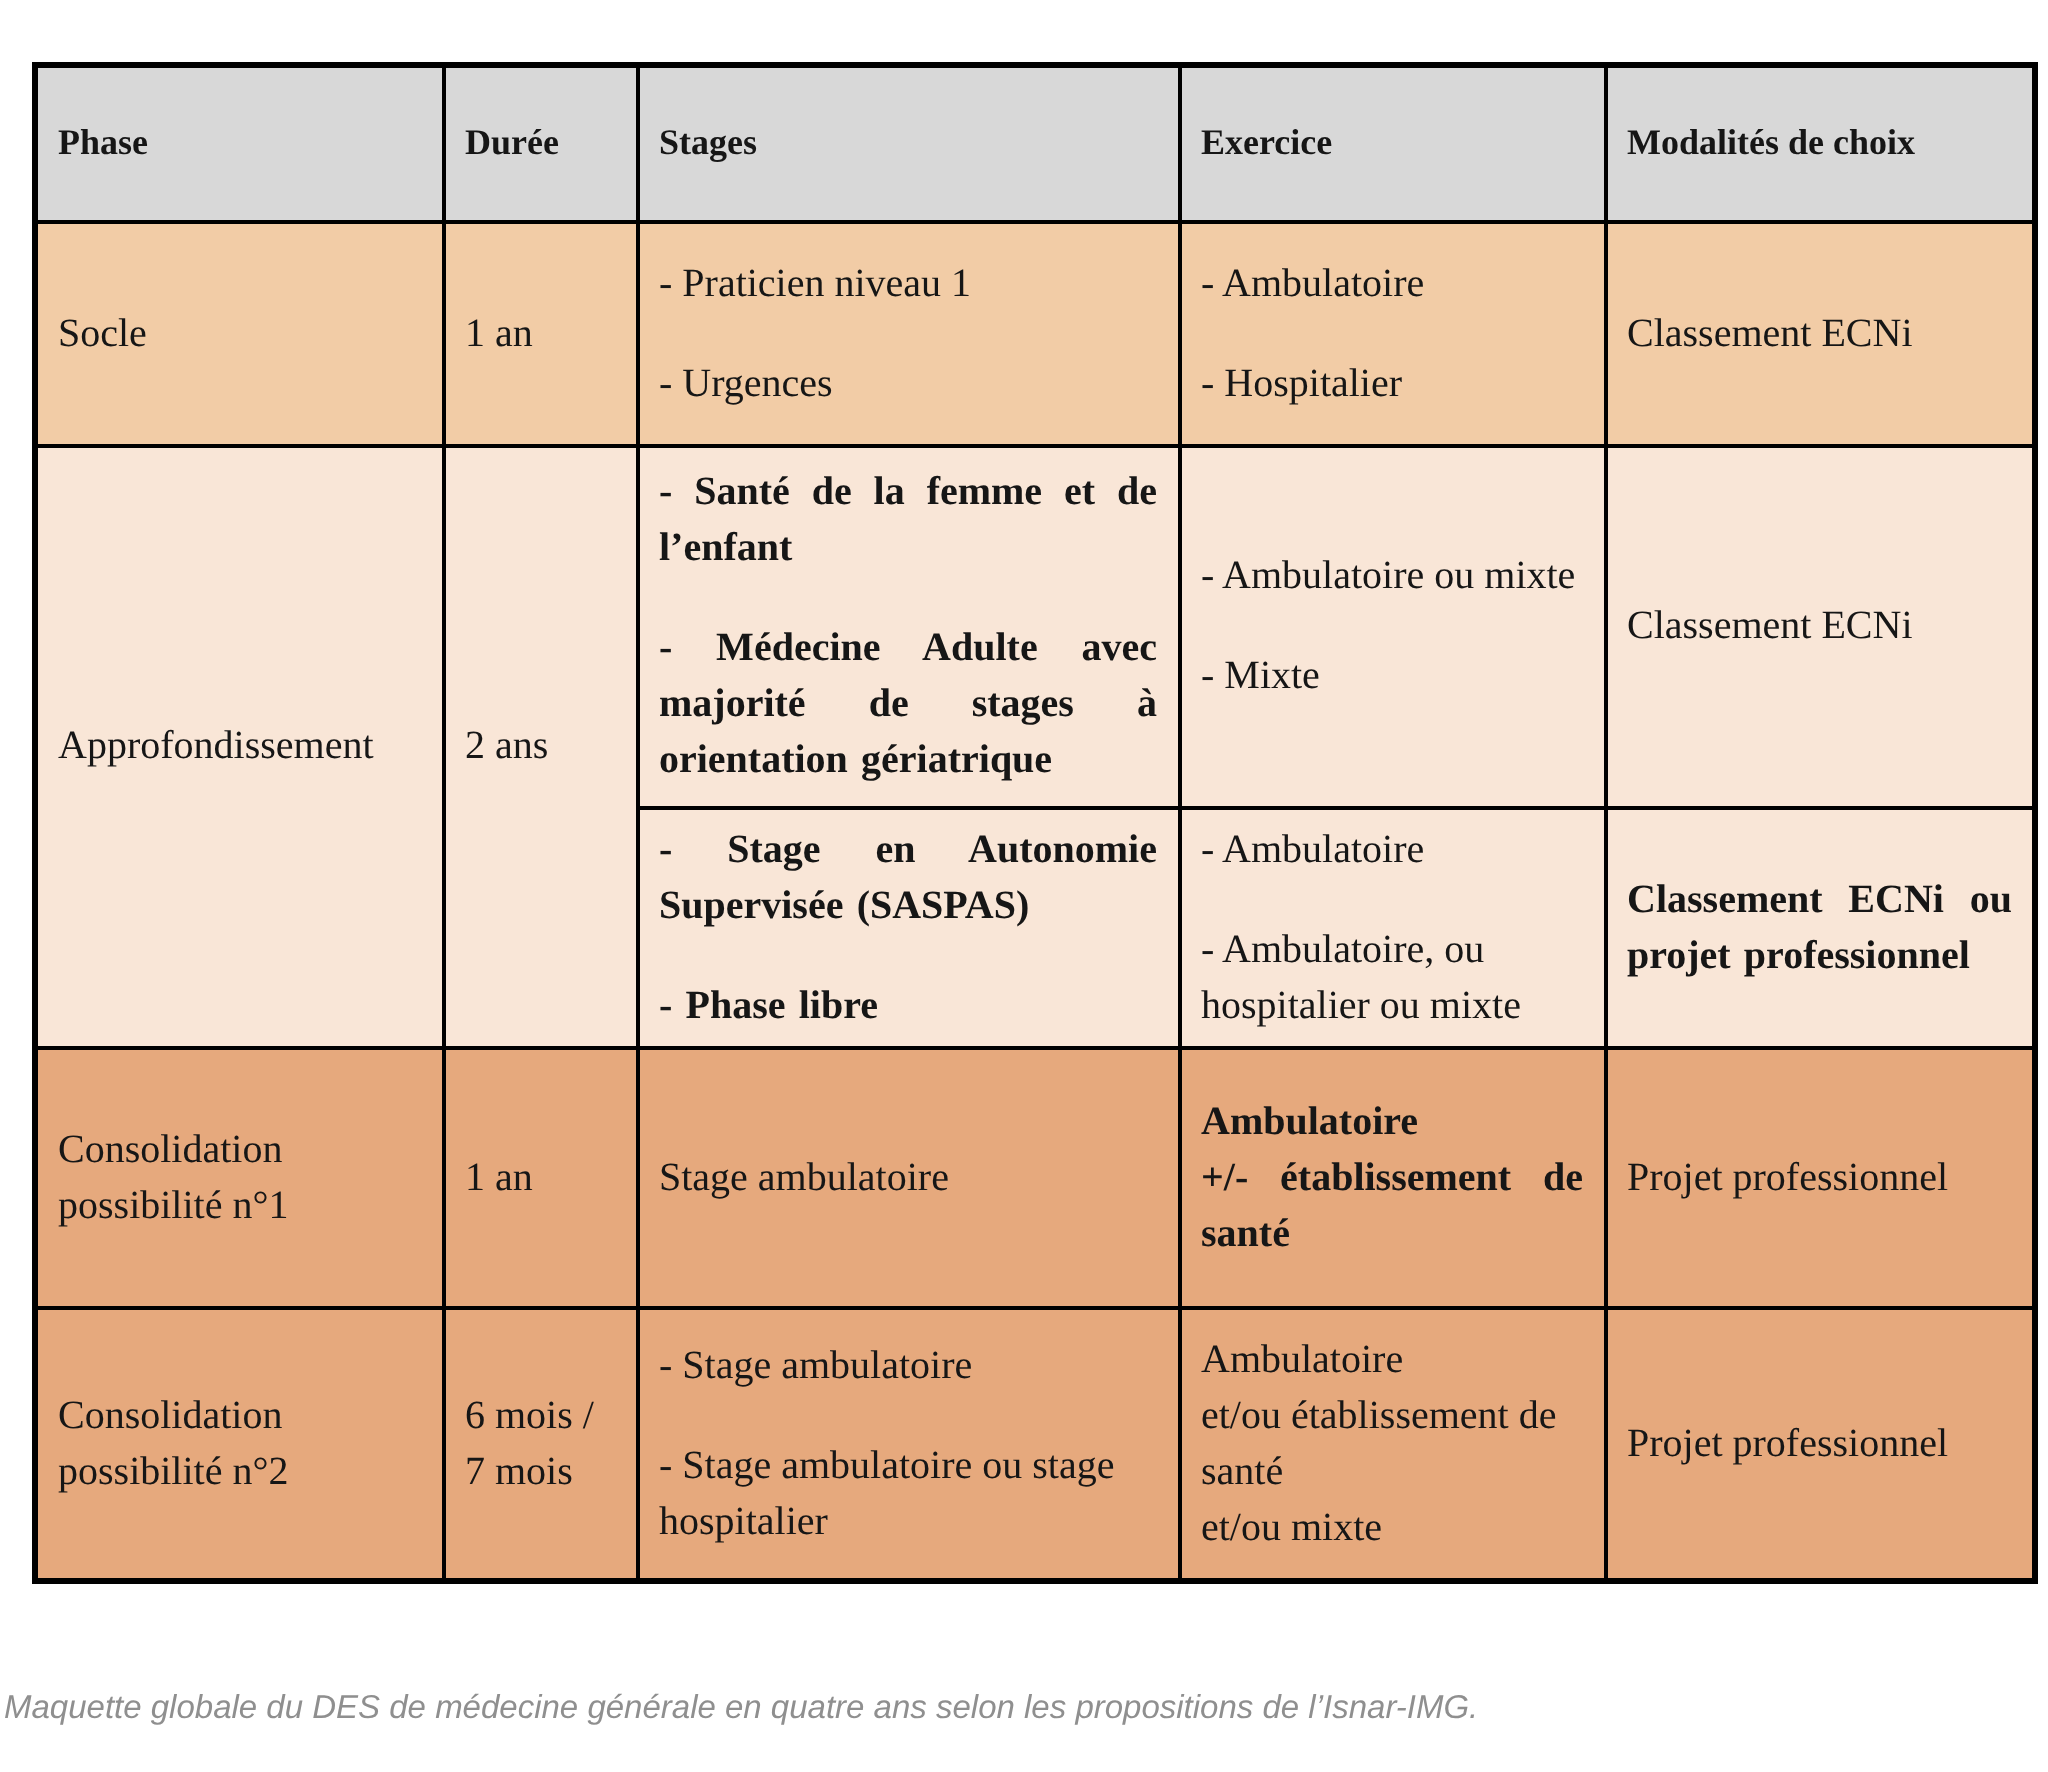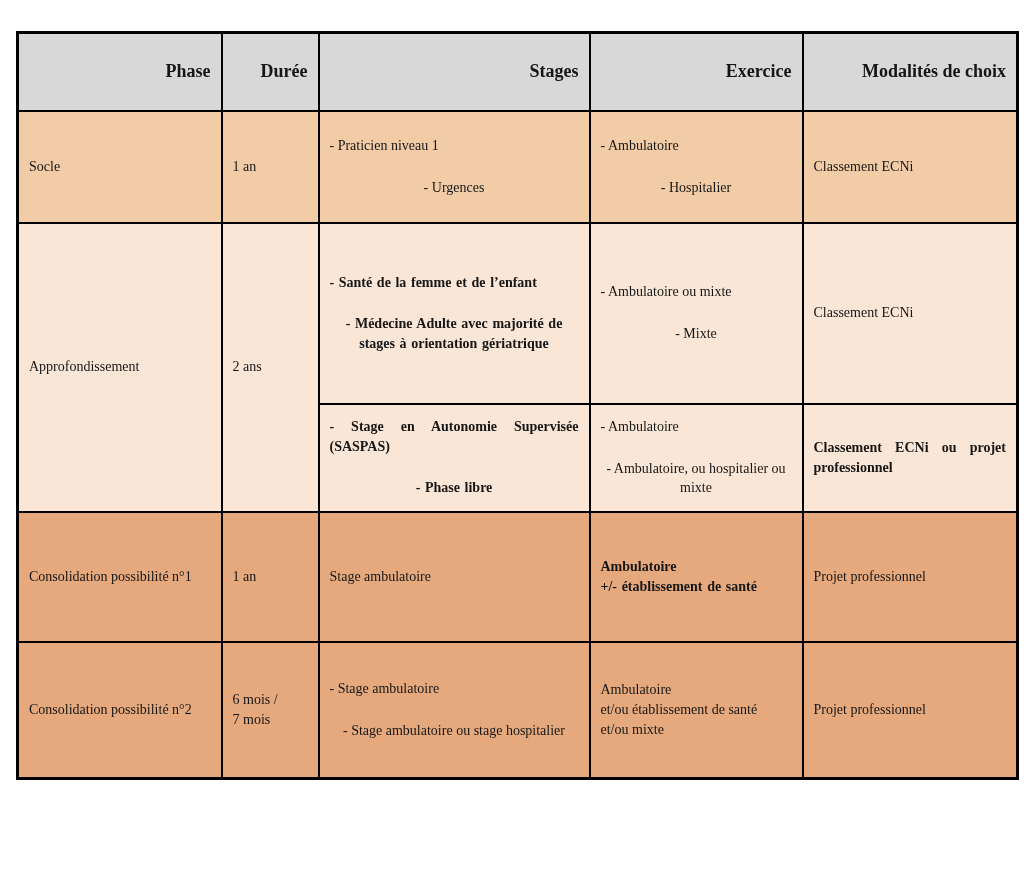--- a/index.html
+++ b/index.html
@@ -19,44 +19,44 @@
     table-layout: fixed;
     border: 3px solid #000000;
     font-family: "Liberation Serif", serif;
     color: #161616;
   }
   table.maquette th,
   table.maquette td {
     border: 2px solid #000000;
     padding: 6px 10px;
     vertical-align: middle;
-    font-size: 14px;
+    font-size: 20px;
     line-height: 1.4;
     overflow: hidden;
   }
   table.maquette th {
     background: var(--header_bg, #d8d8d8);
     font-size: 18px;
     font-weight: bold;
-    text-align: right;
+    text-align: left;
   }
   tr.row-header        { height: 78px;  }
   tr.row-socle         { height: 112px; }
   tr.row-approf-1      { height: 181px; }
   tr.row-approf-2      { height: 108px; }
   tr.row-consol-1      { height: 130px; }
   tr.row-consol-2      { height: 137px; }
 
   tr.row-socle td    { background: var(--socle_bg, #f2cca6); }
   td.bg-approf       { background: var(--approfondissement_bg, #f9e6d7); }
   tr.row-consol-1 td,
   tr.row-consol-2 td { background: var(--consolidation_bg, #e6a97d); }
 
   .cell-list p { margin: 0; }
-  .cell-list p + p { margin-top: 22px; text-align: center; }
+  .cell-list p + p { margin-top: 22px; }
   .lines div { margin: 0; }
   .justify { text-align: justify; word-spacing: 0.08em; font-weight: bold; }
 
   .caption {
     position: absolute;
     left: 2px;
     top: 845px;
     margin: 0;
     font-family: "Liberation Sans", sans-serif;
     font-style: italic;
@@ -154,14 +154,15 @@
           <div>Ambulatoire</div>
           <div>et/ou établissement de santé</div>
           <div>et/ou mixte</div>
         </td>
         <td>Projet professionnel</td>
       </tr>
 
     </tbody>
   </table>
 
+  <p class="caption">Maquette globale du DES de médecine générale en quatre ans selon les propositions de l’Isnar-IMG.</p>
 
 </div>
 
 </body></html>

